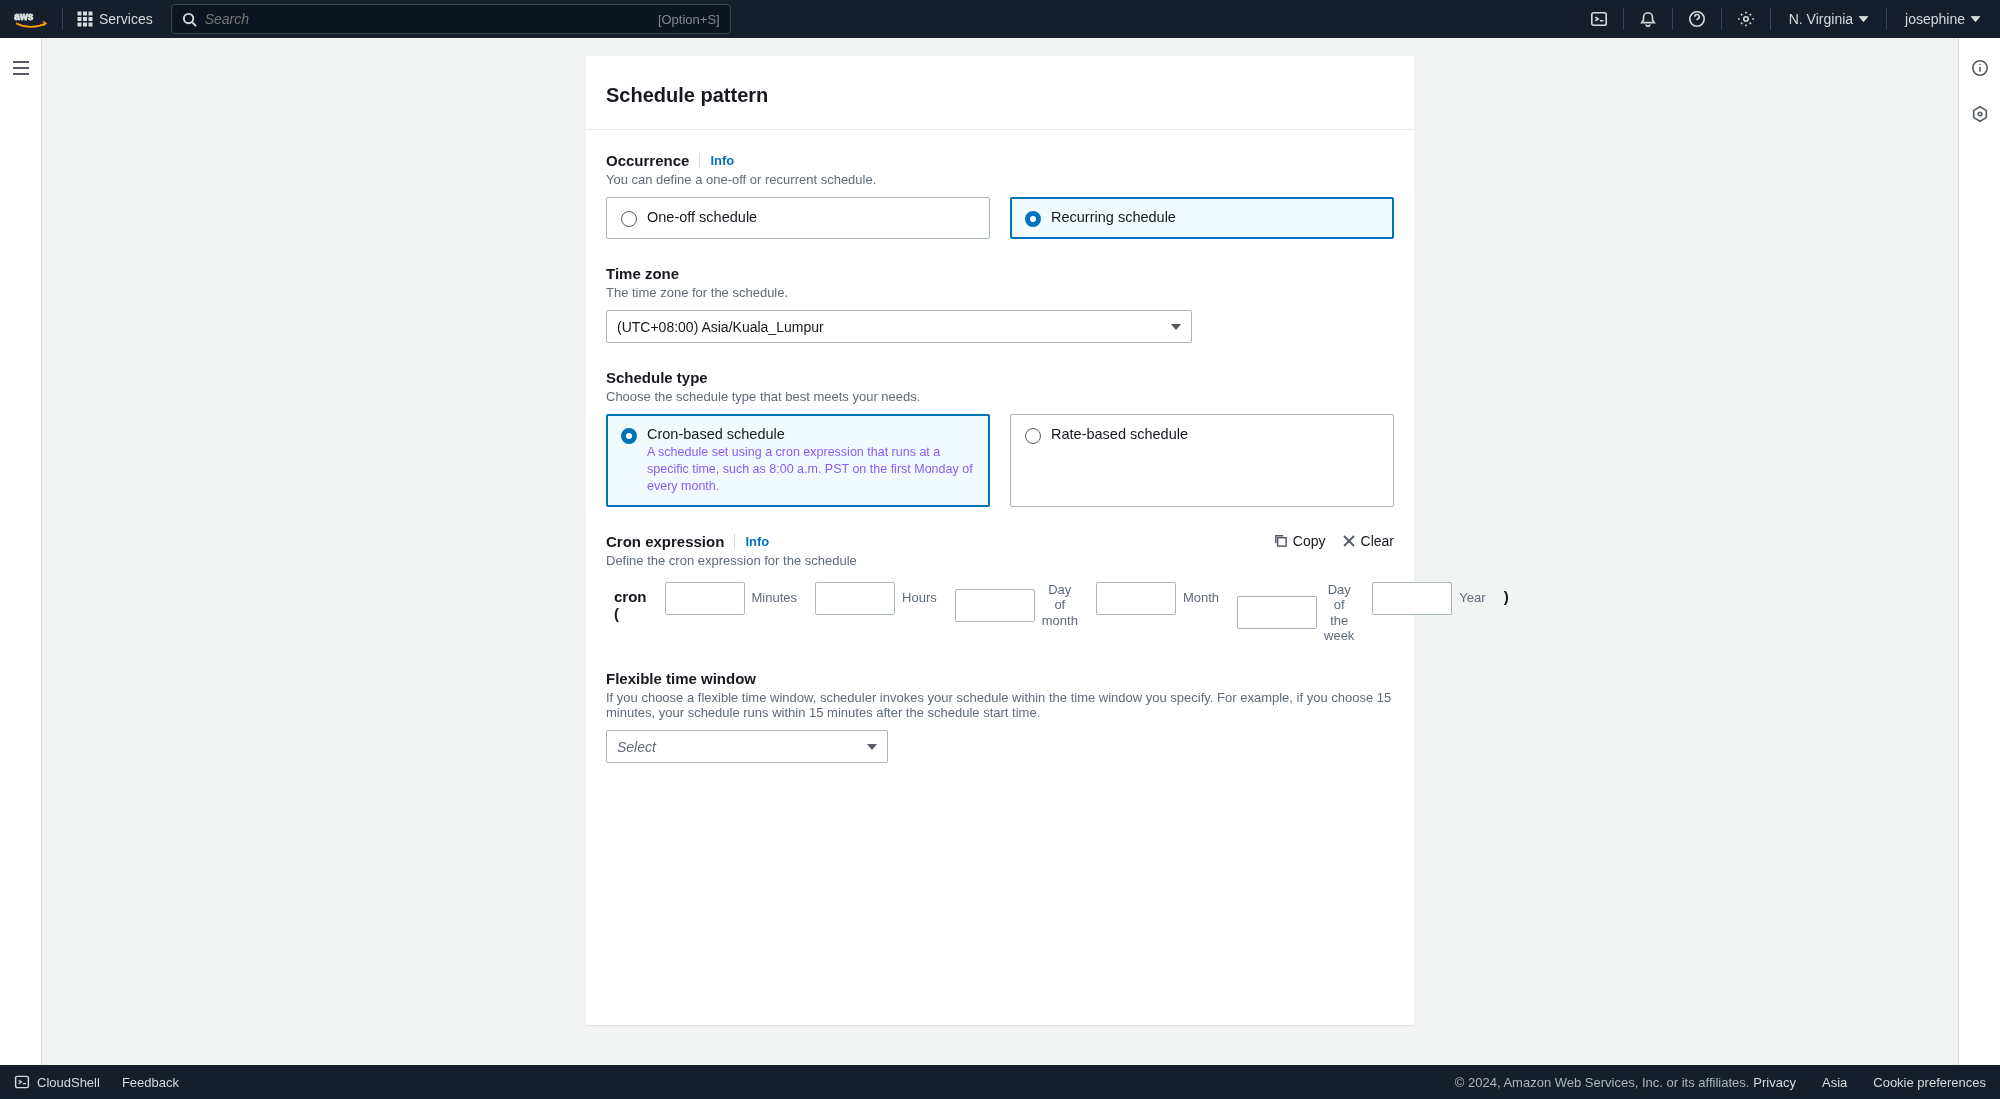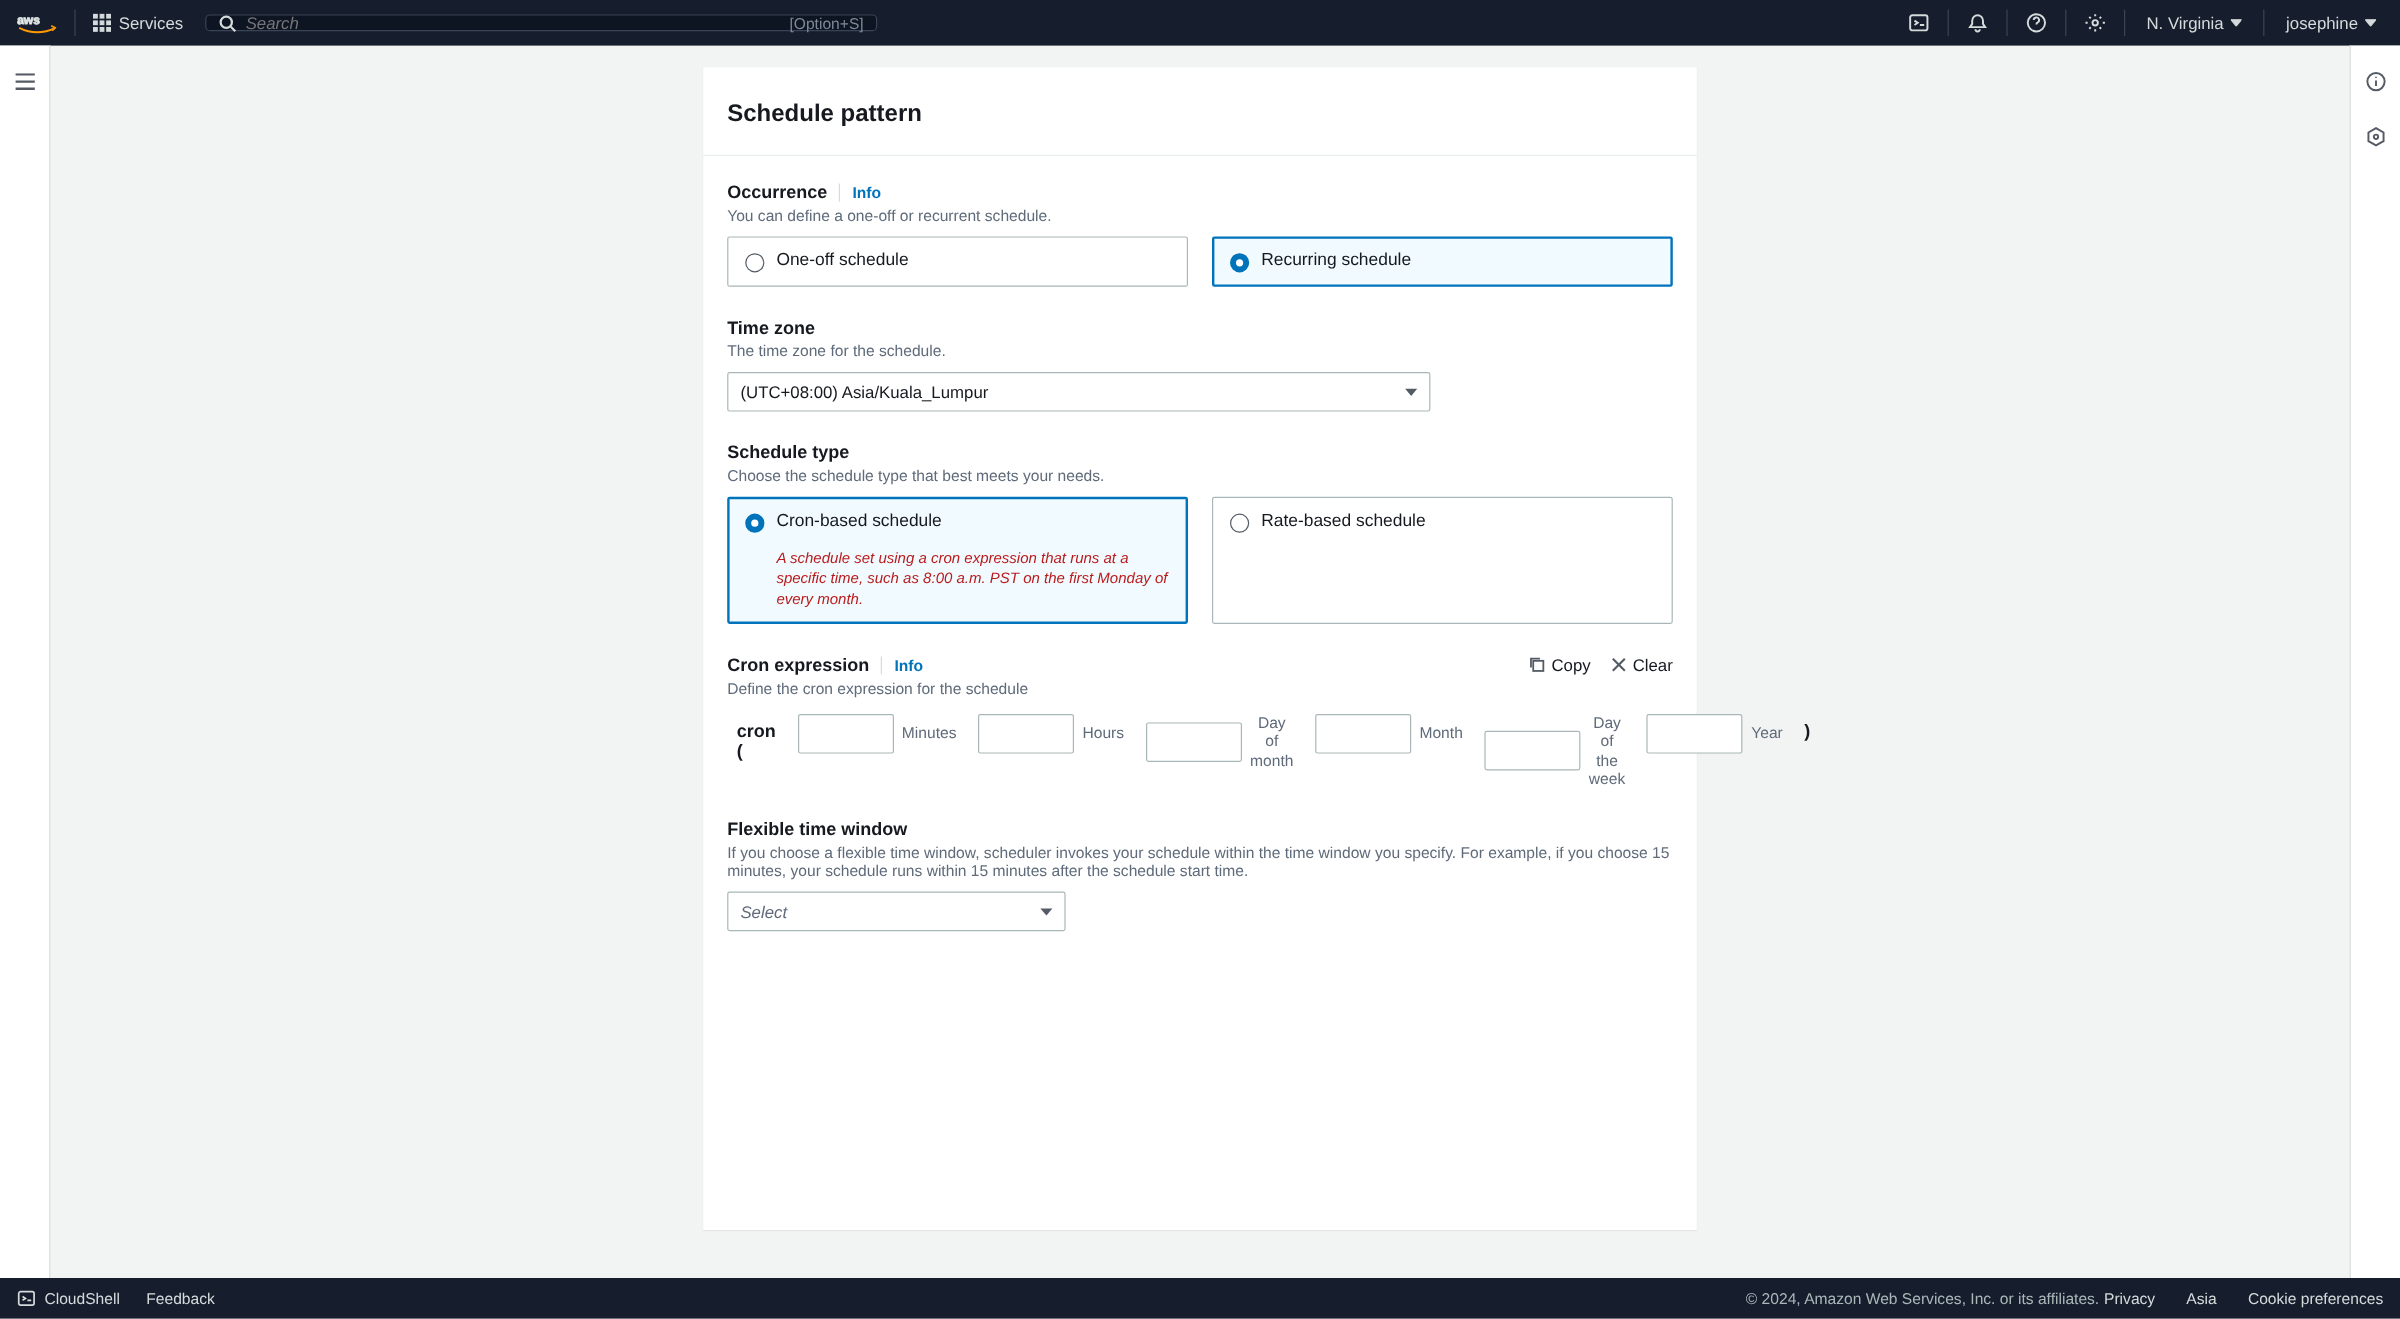--- a/index.html
+++ b/index.html
@@ -7,21 +7,21 @@
 
 
 .topnav {
   height: 38px; background: #161e2e; display: flex; align-items: center;
   color: #d5dbdb; font-size: 14px; padding: 0 8px; gap: 0;
 }
 .topnav .aws-logo { width: 34px; height: 20px; margin: 0 8px 0 6px; display:flex; align-items:center; cursor:pointer;}
 .topnav .divider { width: 1px; height: 22px; background: #3b4454; margin: 0 6px; }
 .topnav .services { display:flex; align-items:center; gap:6px; padding: 0 8px; cursor:pointer; }
 .topnav .services .grid { width:16px; height:16px; }
-.topnav .searchwrap { flex: 0 0 560px; margin-left: 10px; height: 14px;
+.topnav .searchwrap { flex: 0 0 560px; margin-left: 10px; height: 30px;
   background: #0d1422; border: 1px solid #3b4454; border-radius: 4px;
   display:flex; align-items:center; padding: 4px 10px; gap:8px; }
 .topnav .searchwrap input { flex:1; background:transparent; border:none; outline:none;
   color:#d5dbdb; font-style: italic; font-size:14px; }
 .topnav .searchwrap .hint { color:#7d8998; font-size:13px; font-style: normal;}
 .topnav .spacer { flex:1; }
 .topnav .iconbtn { width:36px; height:38px; display:flex; align-items:center; justify-content:center; cursor:pointer; }
 .topnav .region, .topnav .user { display:flex; align-items:center; gap:6px; padding:0 12px; cursor:pointer; white-space:nowrap; }
 .topnav svg { stroke:#d5dbdb; }
 
@@ -56,21 +56,21 @@
   background:#fff;
 }
 .radio-card.selected { border:2px solid #0073bb; background:#f1faff; padding:10px 13px;}
 .radio-card.tall { align-items:flex-start; }
 .radio-dot {
   width:16px; height:16px; border-radius:50%; border:1px solid #545b64; flex-shrink:0; margin-top:2px;
   display:flex; align-items:center; justify-content:center; background:#fff;
 }
 .radio-card.selected .radio-dot { border:5px solid #0073bb; }
 .radio-title { font-size:14.5px; color:#16191f; font-weight:400;}
-.radio-sub { font-size:12.5px; color:#b91c1c; margin-top:15px; line-height:1.35;font-style:italic;}
+.radio-sub { font-size:12.5px; color:#8b5cf6; margin-top:2px; line-height:1.35;}
 
 .selectbox {
   margin-top:10px; height:33px; border:1px solid #aab7b8; border-radius:2px; background:#fff;
   display:flex; align-items:center; justify-content:space-between; padding: 0 10px; font-size:14px;
   cursor:pointer;
 }
 .selectbox.tz { width: 586px; }
 .selectbox.small { width: 282px; color:#5f6b7a; font-style:italic;}
 .selectbox .caret { width:0;height:0;border-left:5px solid transparent;border-right:5px solid transparent;border-top:6px solid #545b64;}
 

